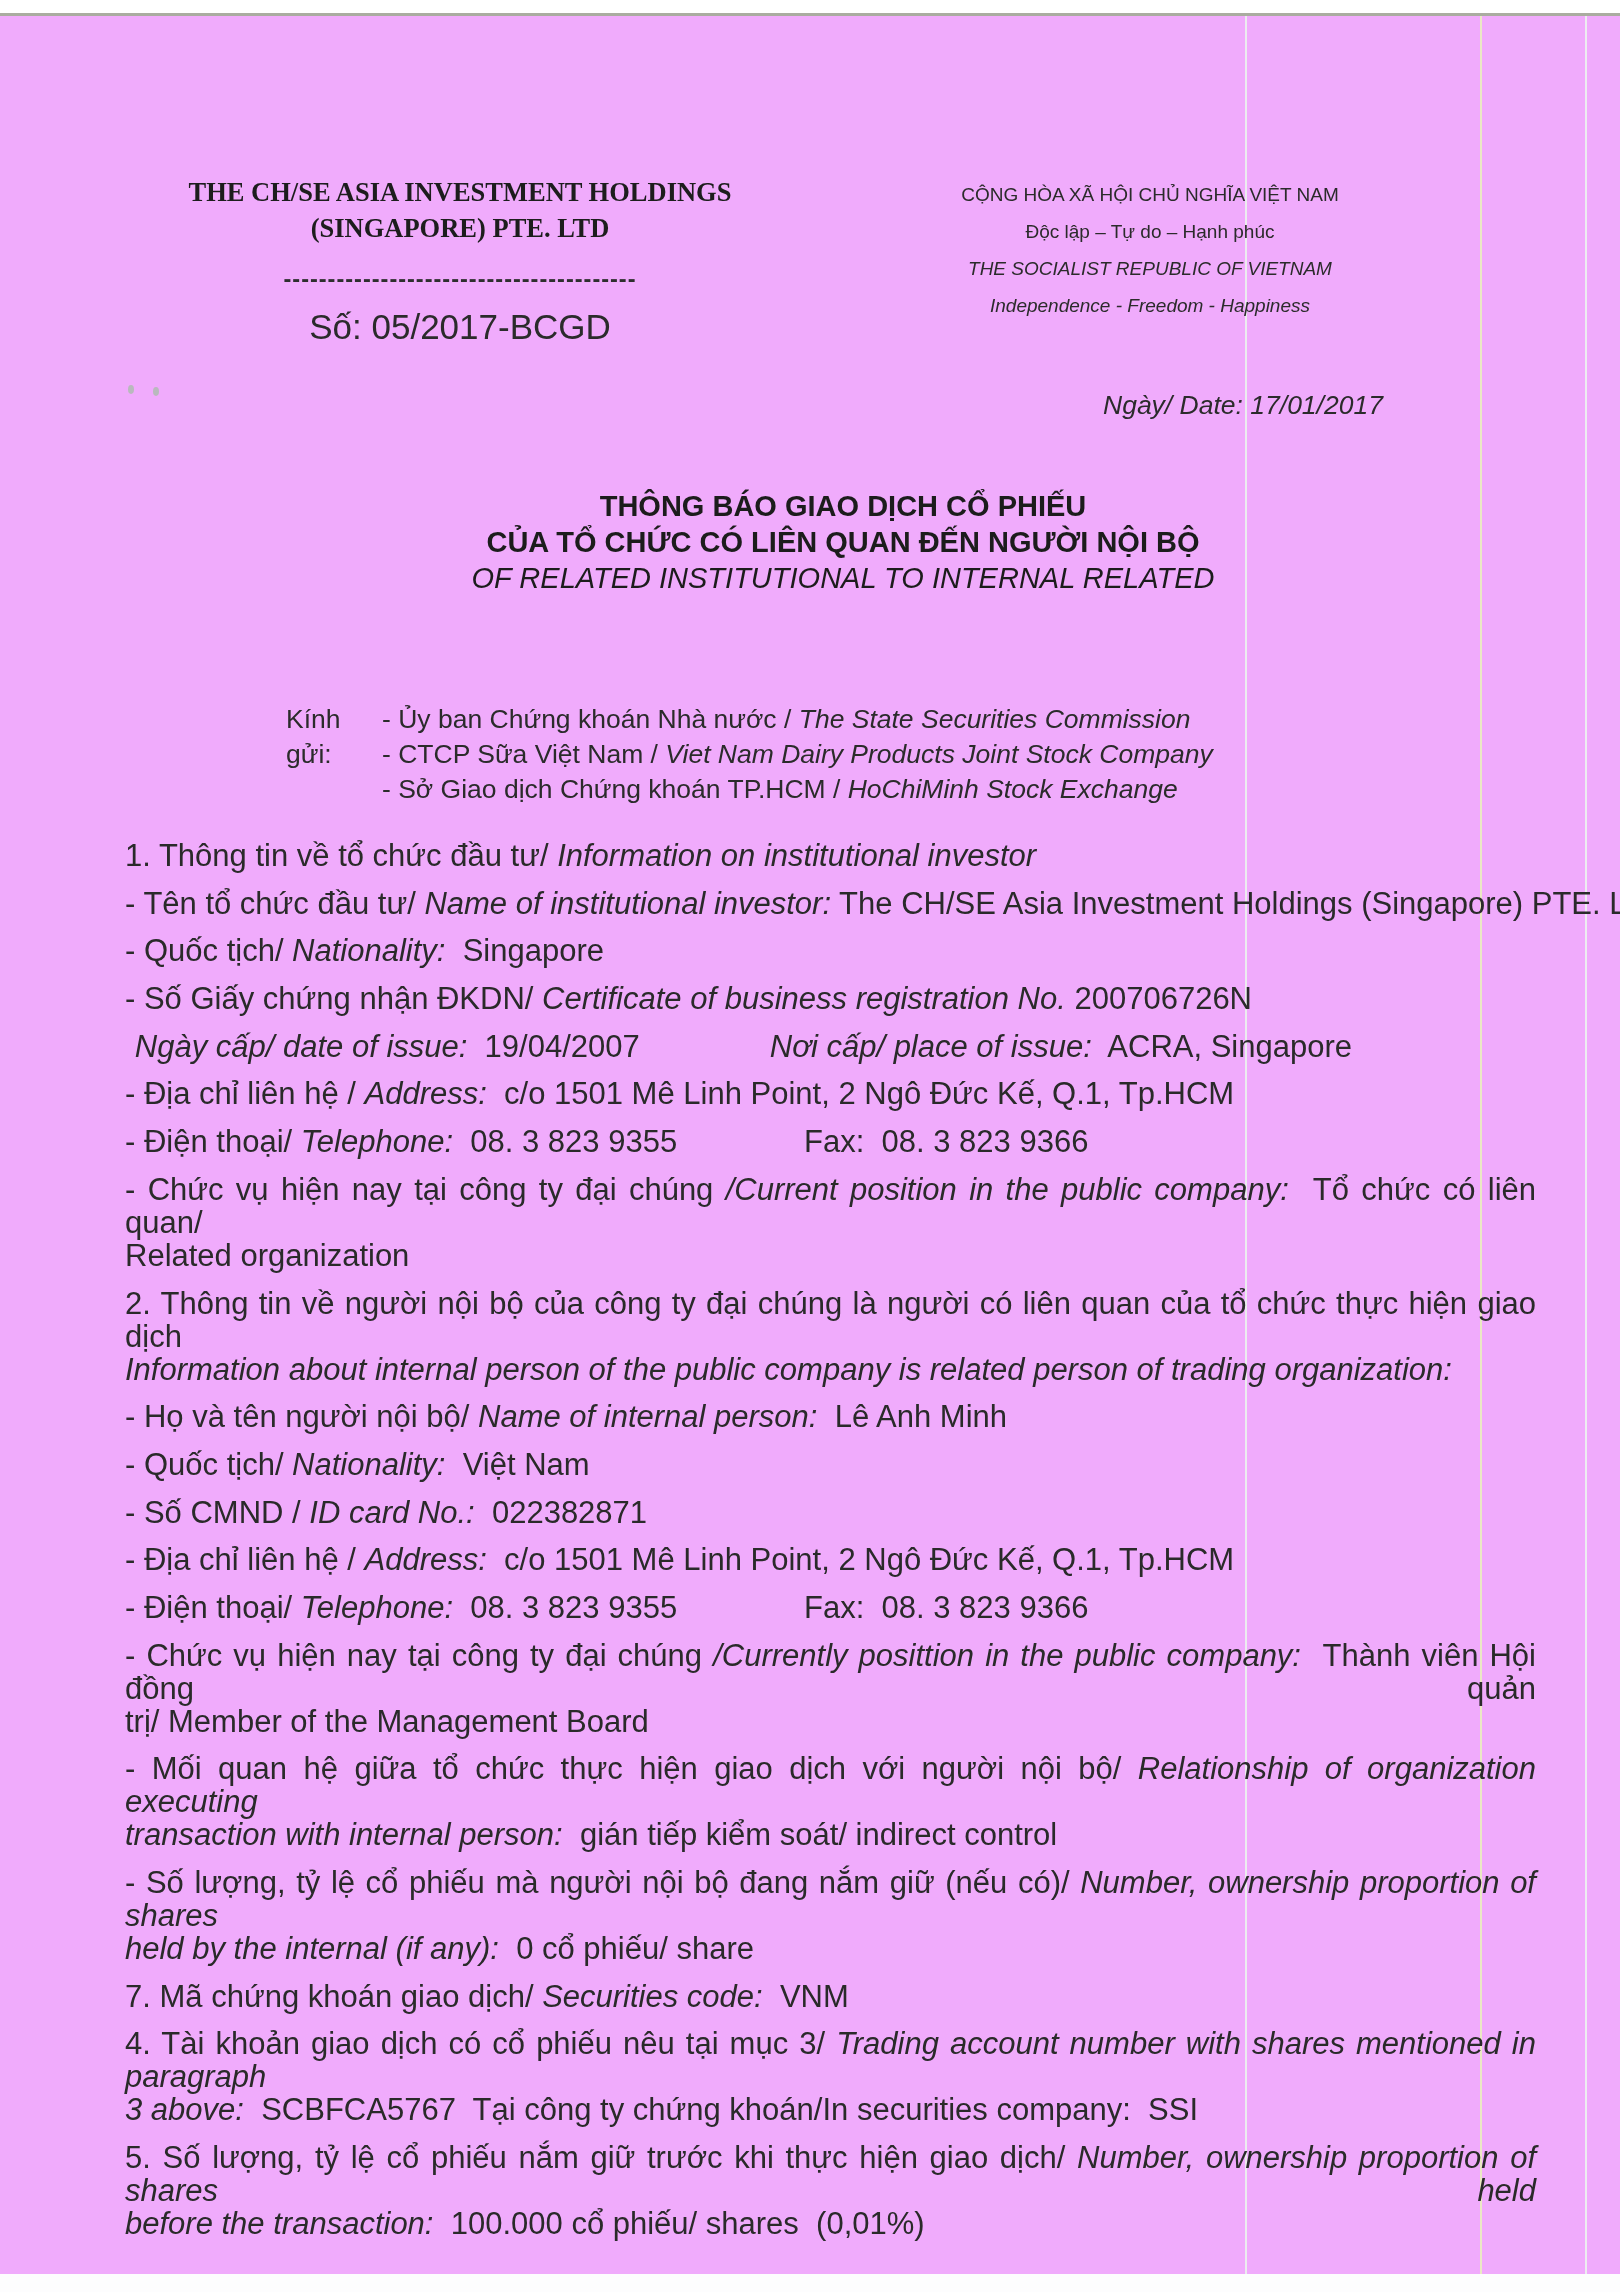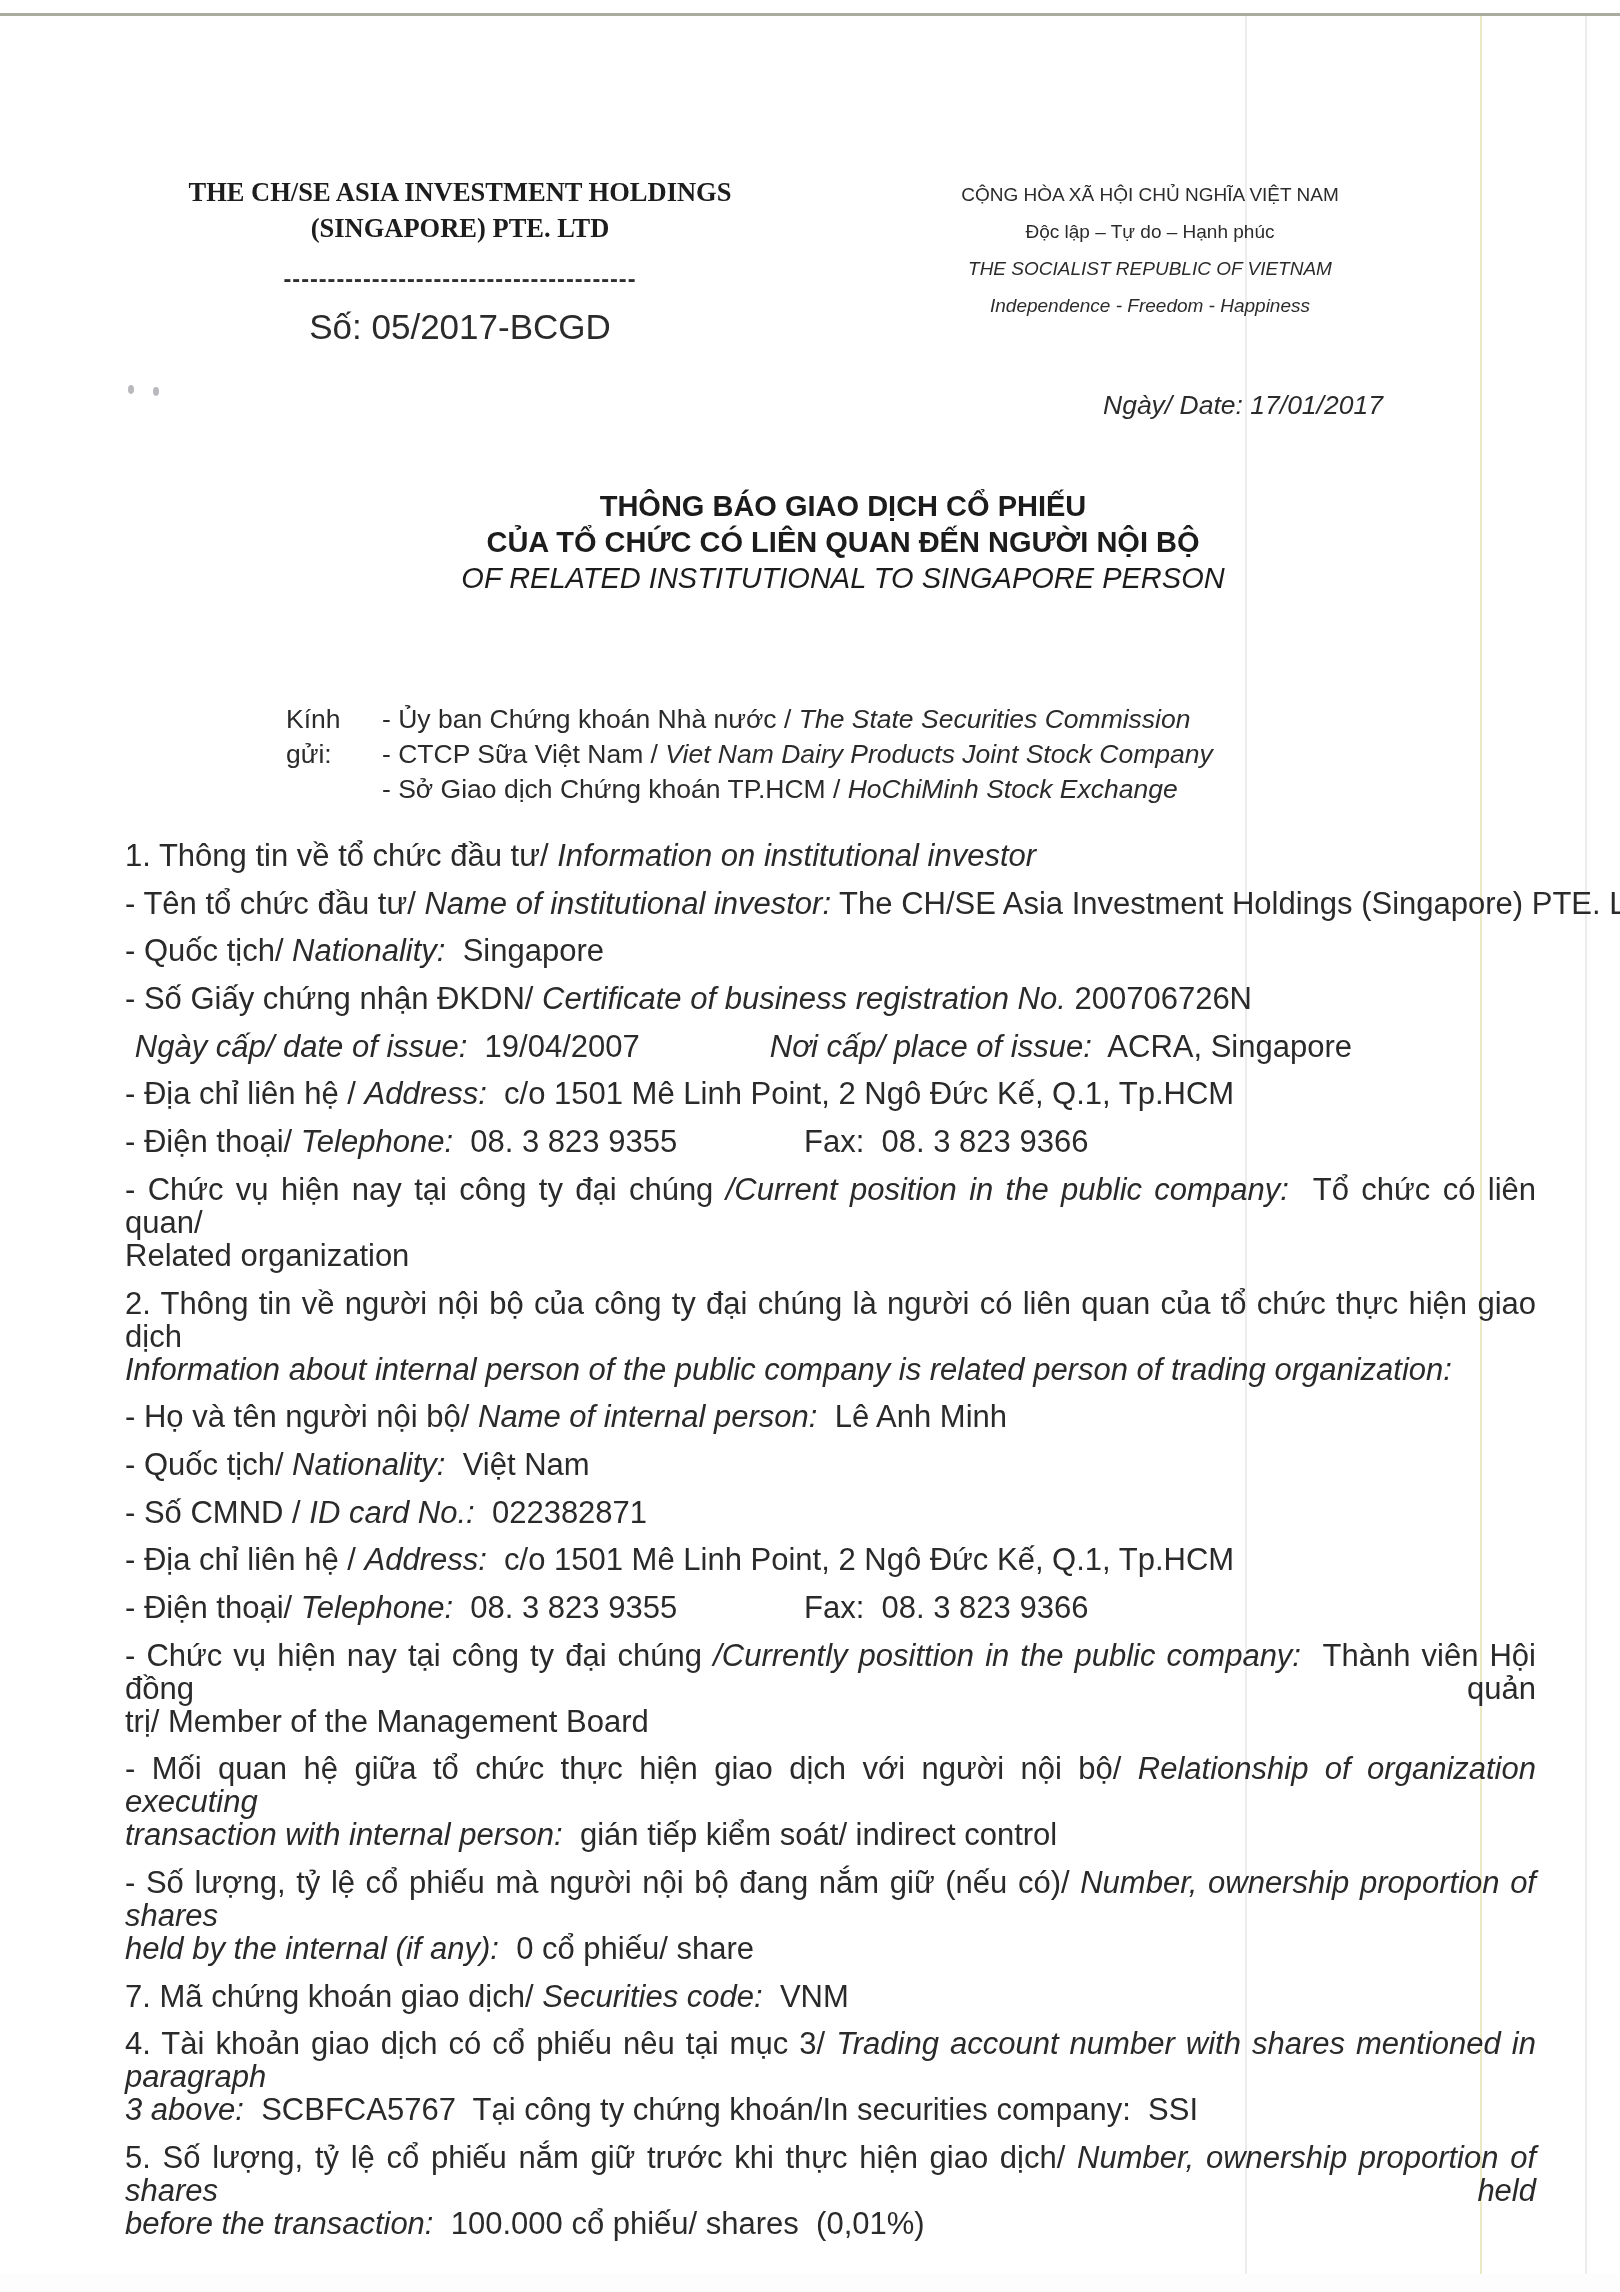--- a/index.html
+++ b/index.html
@@ -1,19 +1,19 @@
 <!DOCTYPE html>
 <html><head>
 <meta charset="utf-8">
 <style>
   html,body{margin:0;padding:0;background:#e9e9e9;}
   .page{
     position:relative;
     width:1620px;height:2293px;
-    background:#ffffff;
+    background:#f0abfc;
     overflow:hidden;
     font-family:"Liberation Sans","DejaVu Sans",sans-serif;
     color:#2b2b2b;
   }
   
   .scan-top{position:absolute;left:0;top:0;width:100%;height:12.7px;background:#ffffff;}
   .scan-topline{position:absolute;left:0;top:12.7px;width:100%;height:2.9px;background:#aaaca0;}
   .scan-bottom{position:absolute;left:0;top:2274px;width:100%;height:18.6px;background:#fdfdfe;}
   .vline{position:absolute;top:15.7px;height:2258px;width:2px;}
   .vline.gray1{left:1245px;background:#ececef;}
@@ -102,21 +102,21 @@
     <div>Độc lập – Tự do – Hạnh phúc</div>
     <div class="it">THE SOCIALIST REPUBLIC OF VIETNAM</div>
     <div class="it">Independence - Freedom - Happiness</div>
   </div>
 
   <div class="dateline">Ngày/ Date: 17/01/2017</div>
 
   <div class="title">
     <div class="b">THÔNG BÁO GIAO DỊCH CỔ PHIẾU</div>
     <div class="b">CỦA TỔ CHỨC CÓ LIÊN QUAN ĐẾN NGƯỜI NỘI BỘ</div>
-    <div class="it">OF RELATED INSTITUTIONAL TO SINGAPORE PERSON</div>
+    <div class="it">OF RELATED INSTITUTIONAL TO INTERNAL RELATED</div>
   </div>
 
   <div class="recip">
     <div class="label">Kính gửi:</div>
     <div>
       <div><span>- Ủy ban Chứng khoán Nhà nước / </span><span class="it">The State Securities Commission</span></div>
       <div><span>- CTCP Sữa Việt Nam / </span><span class="it">Viet Nam Dairy Products Joint Stock Company</span></div>
       <div><span>- Sở Giao dịch Chứng khoán TP.HCM / </span><span class="it">HoChiMinh Stock Exchange</span></div>
     </div>
   </div>

